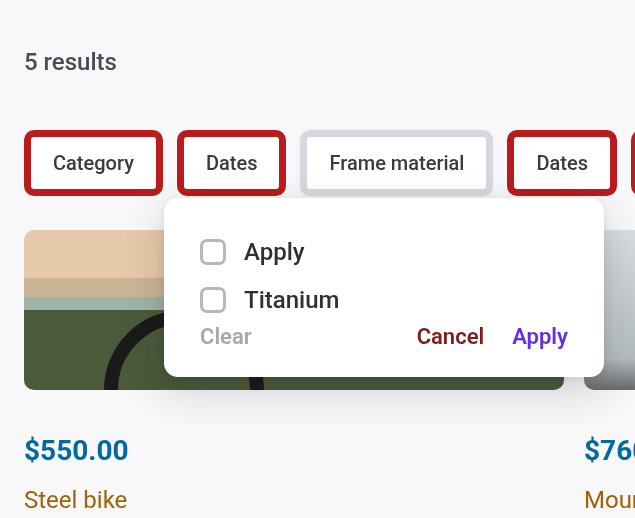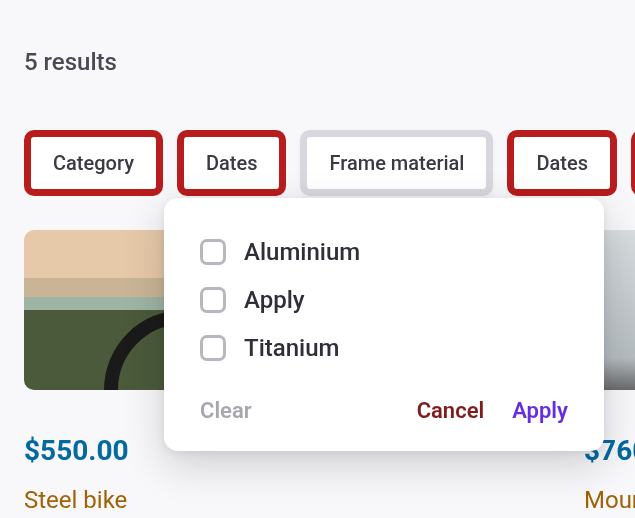--- a/index.html
+++ b/index.html
@@ -112,21 +112,20 @@
     flex: none;
   }
   .option-label {
     font-size: 24px;
     font-weight: 500;
     color: #2f2f37;
   }
   .popover-actions {
     display: flex;
     align-items: center;
-    margin-top: 26px;
     font-size: 22px;
     font-weight: 600;
   }
   .action-clear { color: #a8a6ae; cursor: pointer; }
   .spacer { flex: 1; }
   .action-cancel { color: #7f1d1d; cursor: pointer; margin-right: 28px; }
   .action-apply { color: #662ee0; cursor: pointer; text-align: right; }
 </style>
 </head>
 <body>
@@ -152,24 +151,20 @@
   <div class="product-card second">
     <div class="product-img second"></div>
     <div class="product-price">$760</div>
     <div class="product-title">Mour</div>
   </div>
 </div>
 
 <div class="filter-popover">
   <div class="option-row">
     <span class="checkbox"></span>
-    <span class="option-label">Aluminium</span>
-  </div>
-  <div class="option-row">
-    <span class="checkbox"></span>
     <span class="option-label">Apply</span>
   </div>
   <div class="option-row">
     <span class="checkbox"></span>
     <span class="option-label">Titanium</span>
   </div>
   <div class="popover-actions">
     <span class="action-clear">Clear</span>
     <span class="spacer"></span>
     <span class="action-cancel">Cancel</span>

